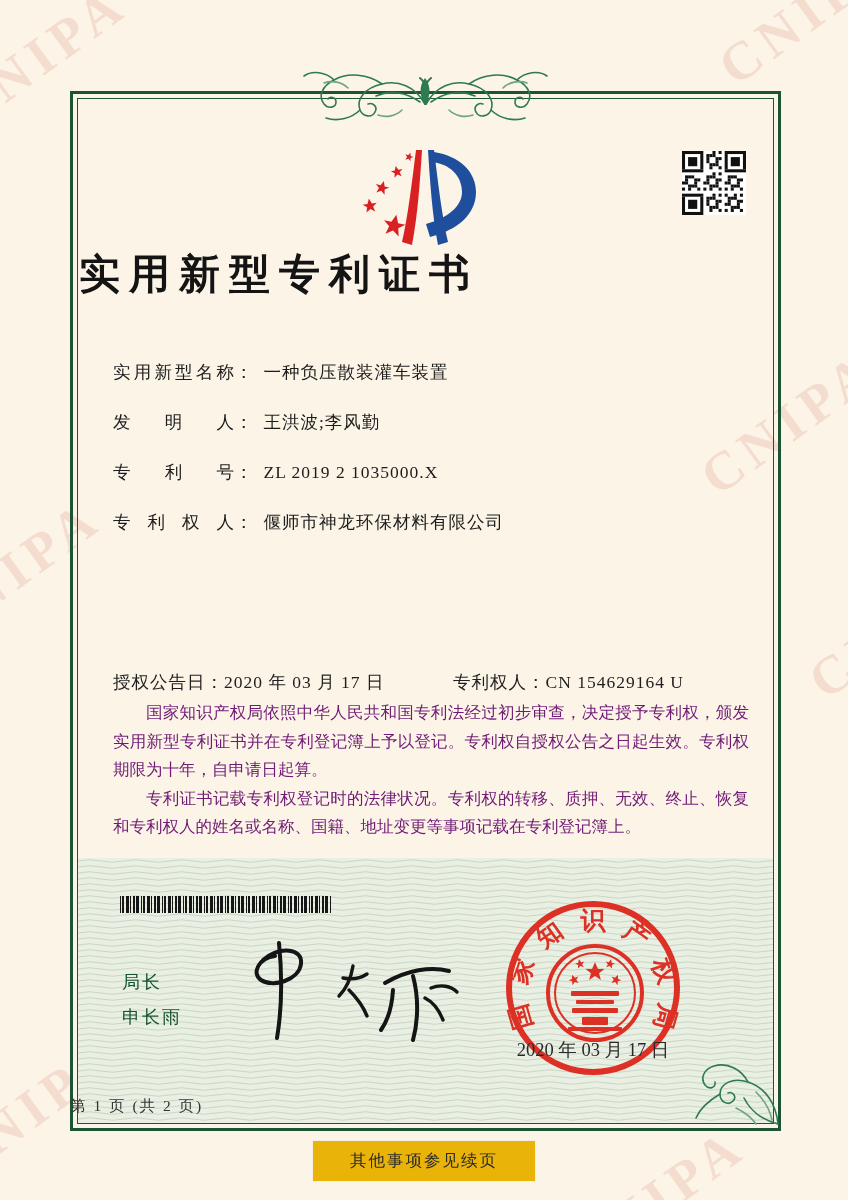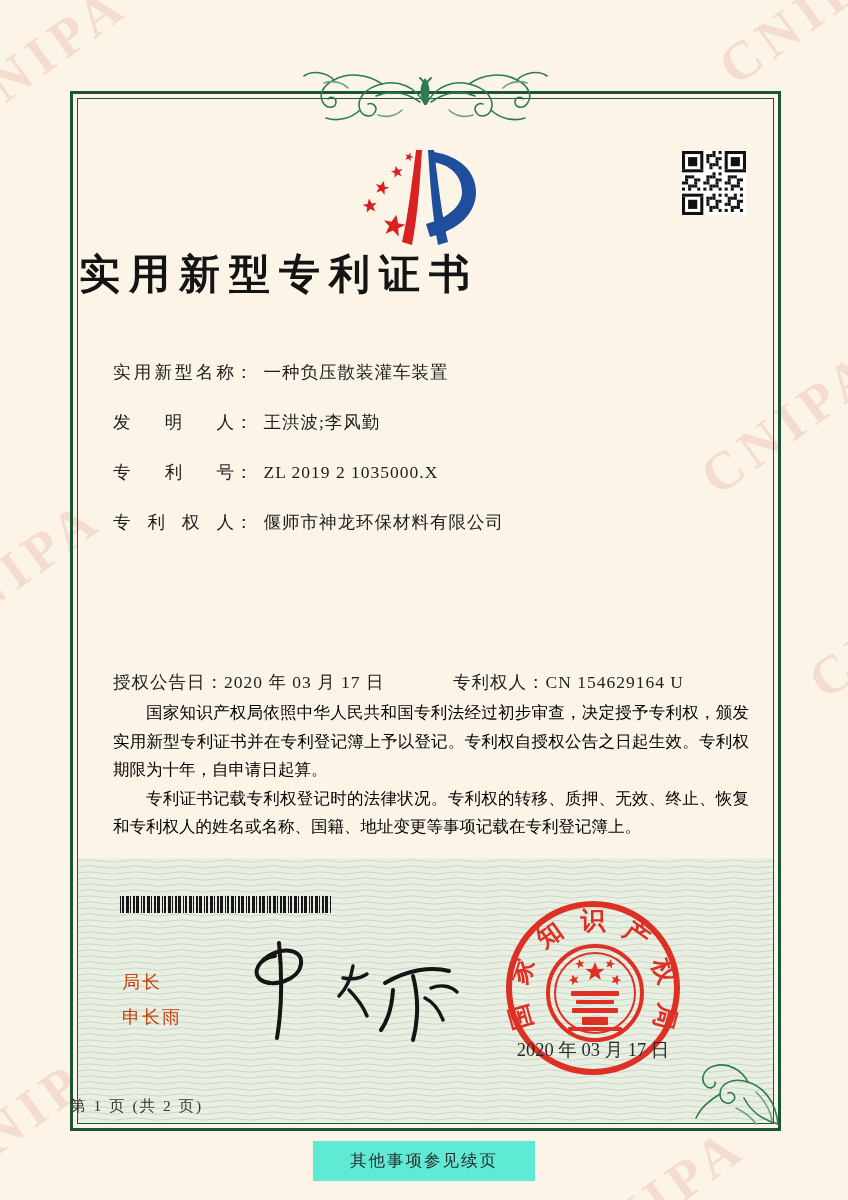--- a/index.html
+++ b/index.html
@@ -23,32 +23,32 @@
   .title{
     left:70px;top:247px;width:711px;
     font-size:41px;font-weight:bold;letter-spacing:9px;text-indent:9px;color:#141414;
   }
   .rows{left:113px;top:360px;width:640px;}
   .row{height:50px;font-size:17.5px;letter-spacing:1px;color:#1c1c1c;white-space:nowrap;}
   .row .lbl{display:inline-block;width:122px;text-align:justify;text-align-last:justify;vertical-align:top;}
   .row .colon{display:inline-block;margin-right:10px;}
   .grant-row{left:113px;top:670px;width:660px;font-size:17.5px;letter-spacing:1px;white-space:nowrap;}
   .grant-no-group{position:absolute;left:340px;top:0;}
-  .body-text{left:113px;top:699px;width:636px;font-size:16.5px;line-height:28.5px;text-align:justify;color:#000000;}
+  .body-text{left:113px;top:699px;width:636px;font-size:16.5px;line-height:28.5px;text-align:justify;color:#701a75;}
   .body-text p{margin:0;text-indent:2em;}
   
   .waveband{left:78px;top:858px;width:695px;height:266px;}
   .barcode{left:120px;top:896px;}
-  .officials{left:122px;font-size:18px;letter-spacing:2px;color:#c2410c;}
+  .officials{left:122px;font-size:18px;letter-spacing:2px;color:#14532d;}
   .sig{left:235px;top:936px;}
   .stamp{left:498px;top:893px;}
   .page-footer{left:70px;top:1096px;width:711px;text-align:left;font-size:15.5px;letter-spacing:2px;color:#333;}
   .note-box{
     left:50%;top:1141px;transform:translateX(-50%);
-    background:#5eead4;padding:9px 37px;font-size:16.5px;letter-spacing:2px;color:#2a2a2a;
+    background:#eab308;padding:9px 37px;font-size:16.5px;letter-spacing:2px;color:#2a2a2a;
     box-shadow:0 0 0 1px rgba(0,0,0,0.02);white-space:nowrap;font-family:Liberation Mono, monospace;
   }
 </style>
 </head>
 <body>
 
 <div class="page">
 
   <div class="wm" style="left:-62px;top:26px;">CNIPA</div>
   <div class="wm" style="left:706px;top:-18px;">CNIPA</div>

